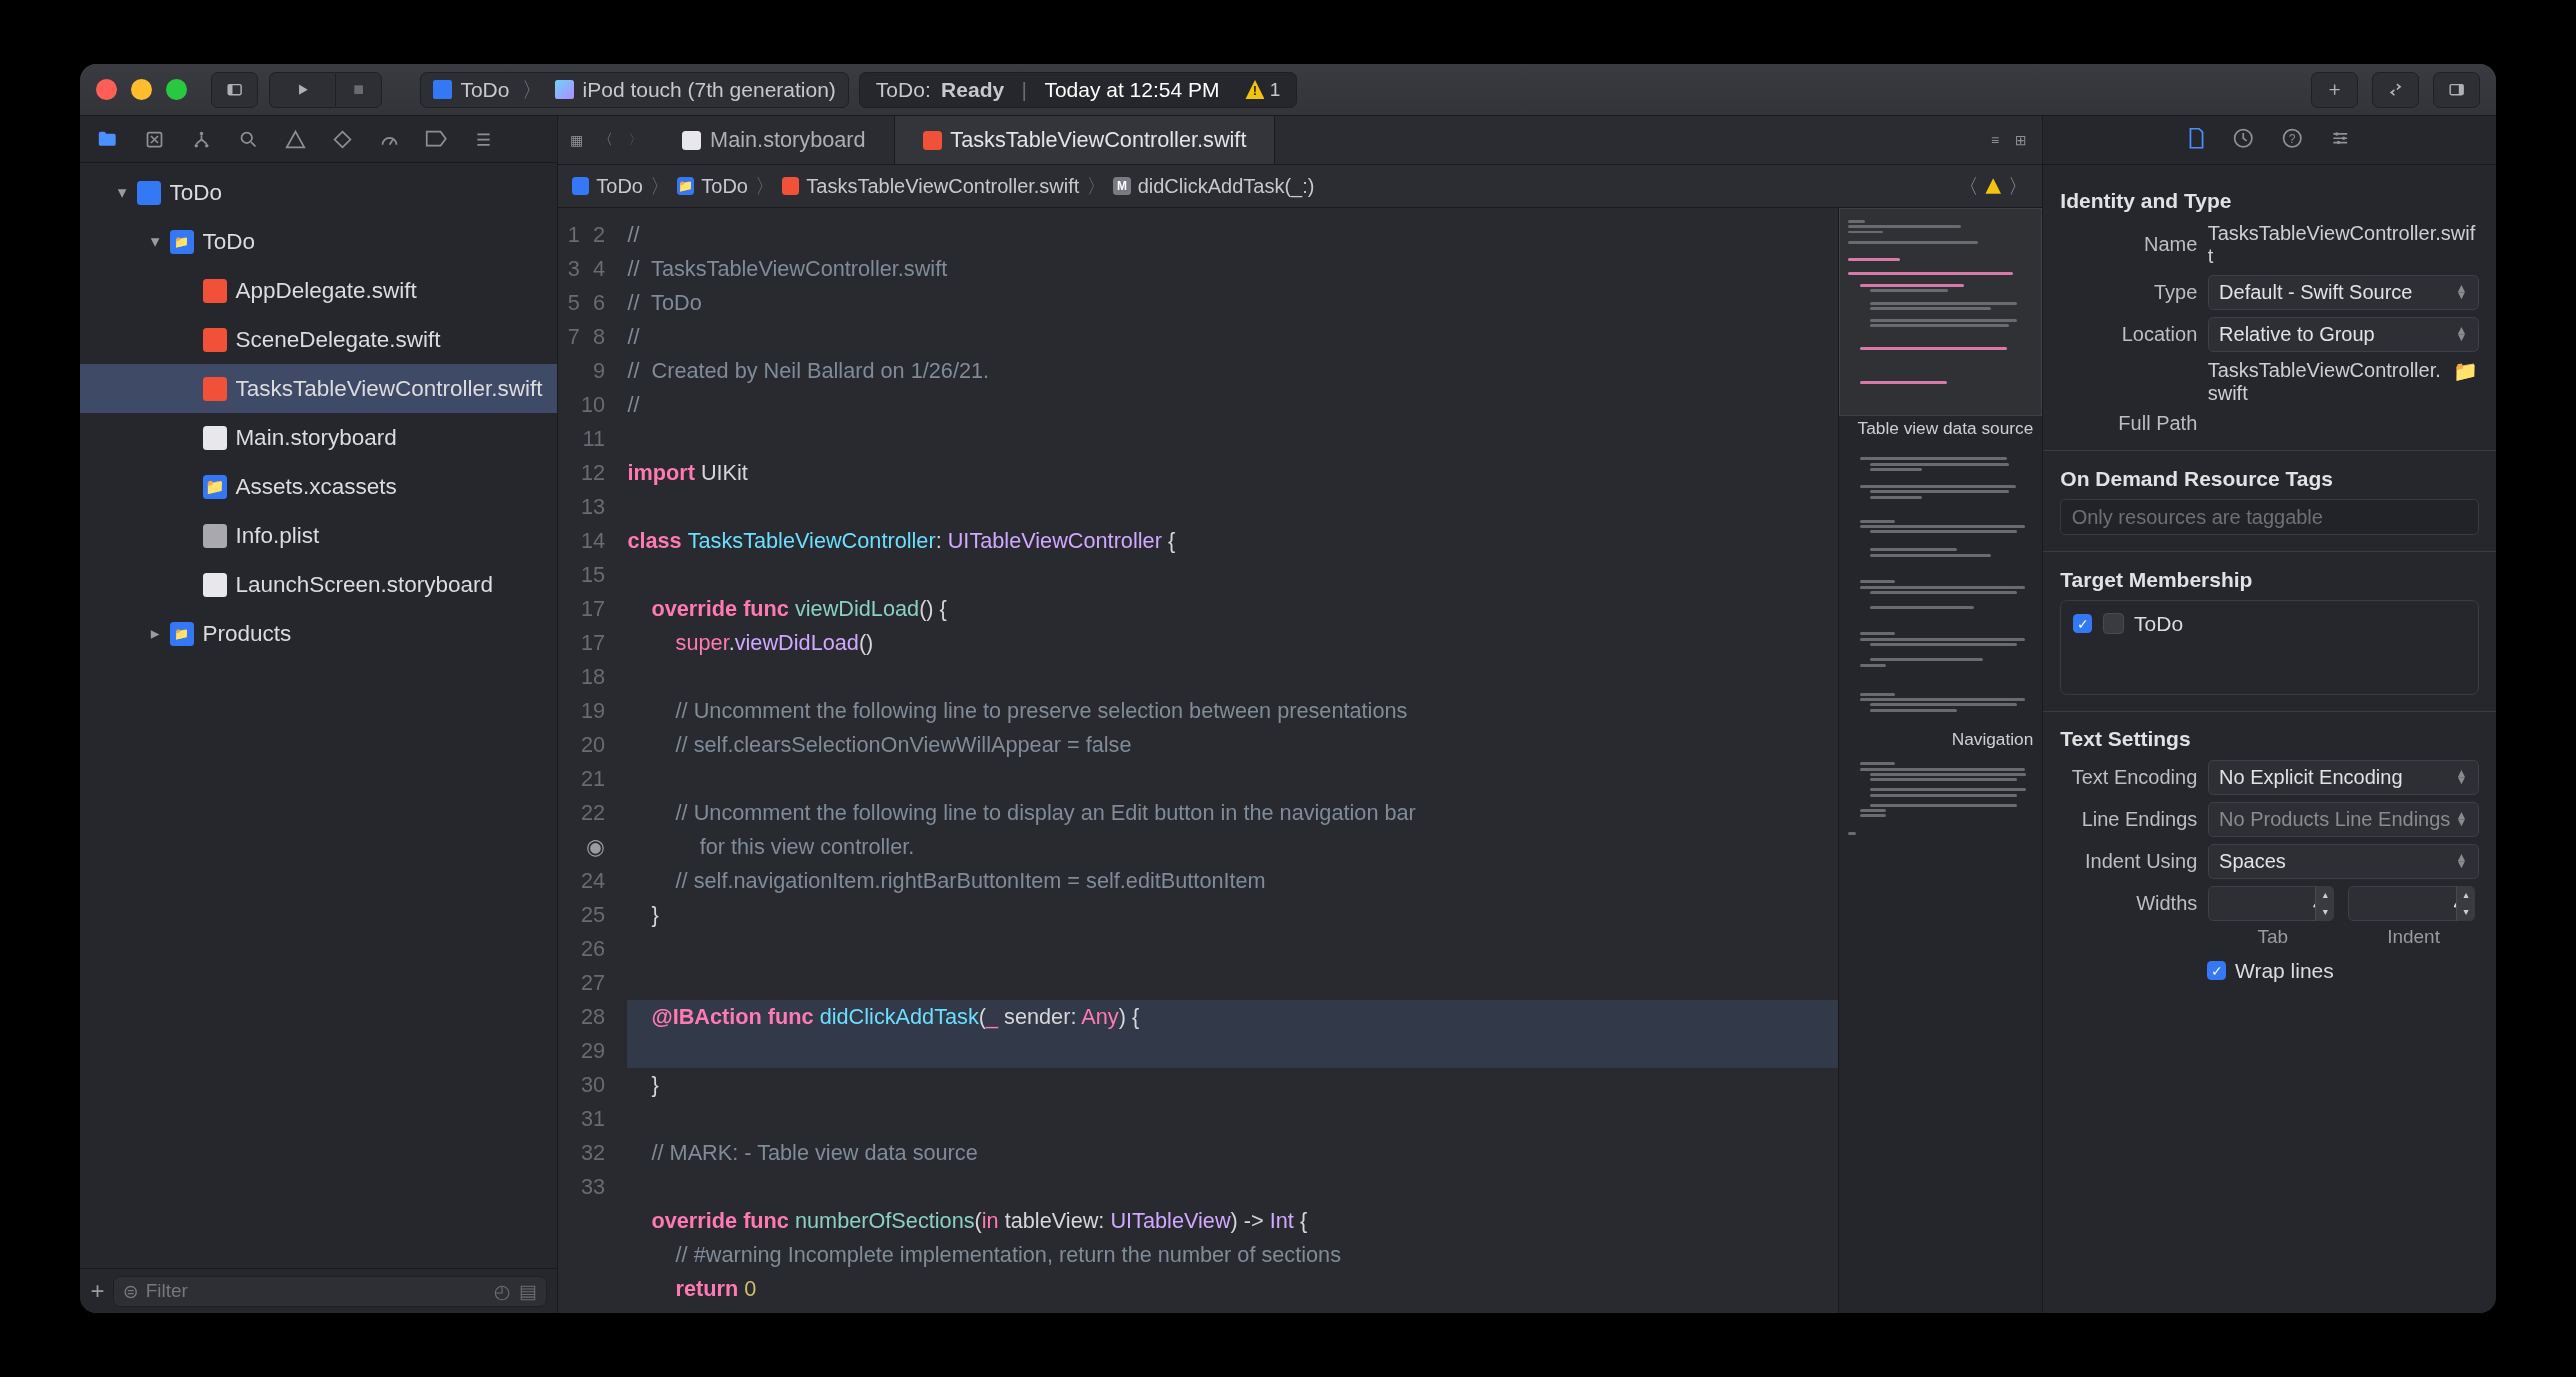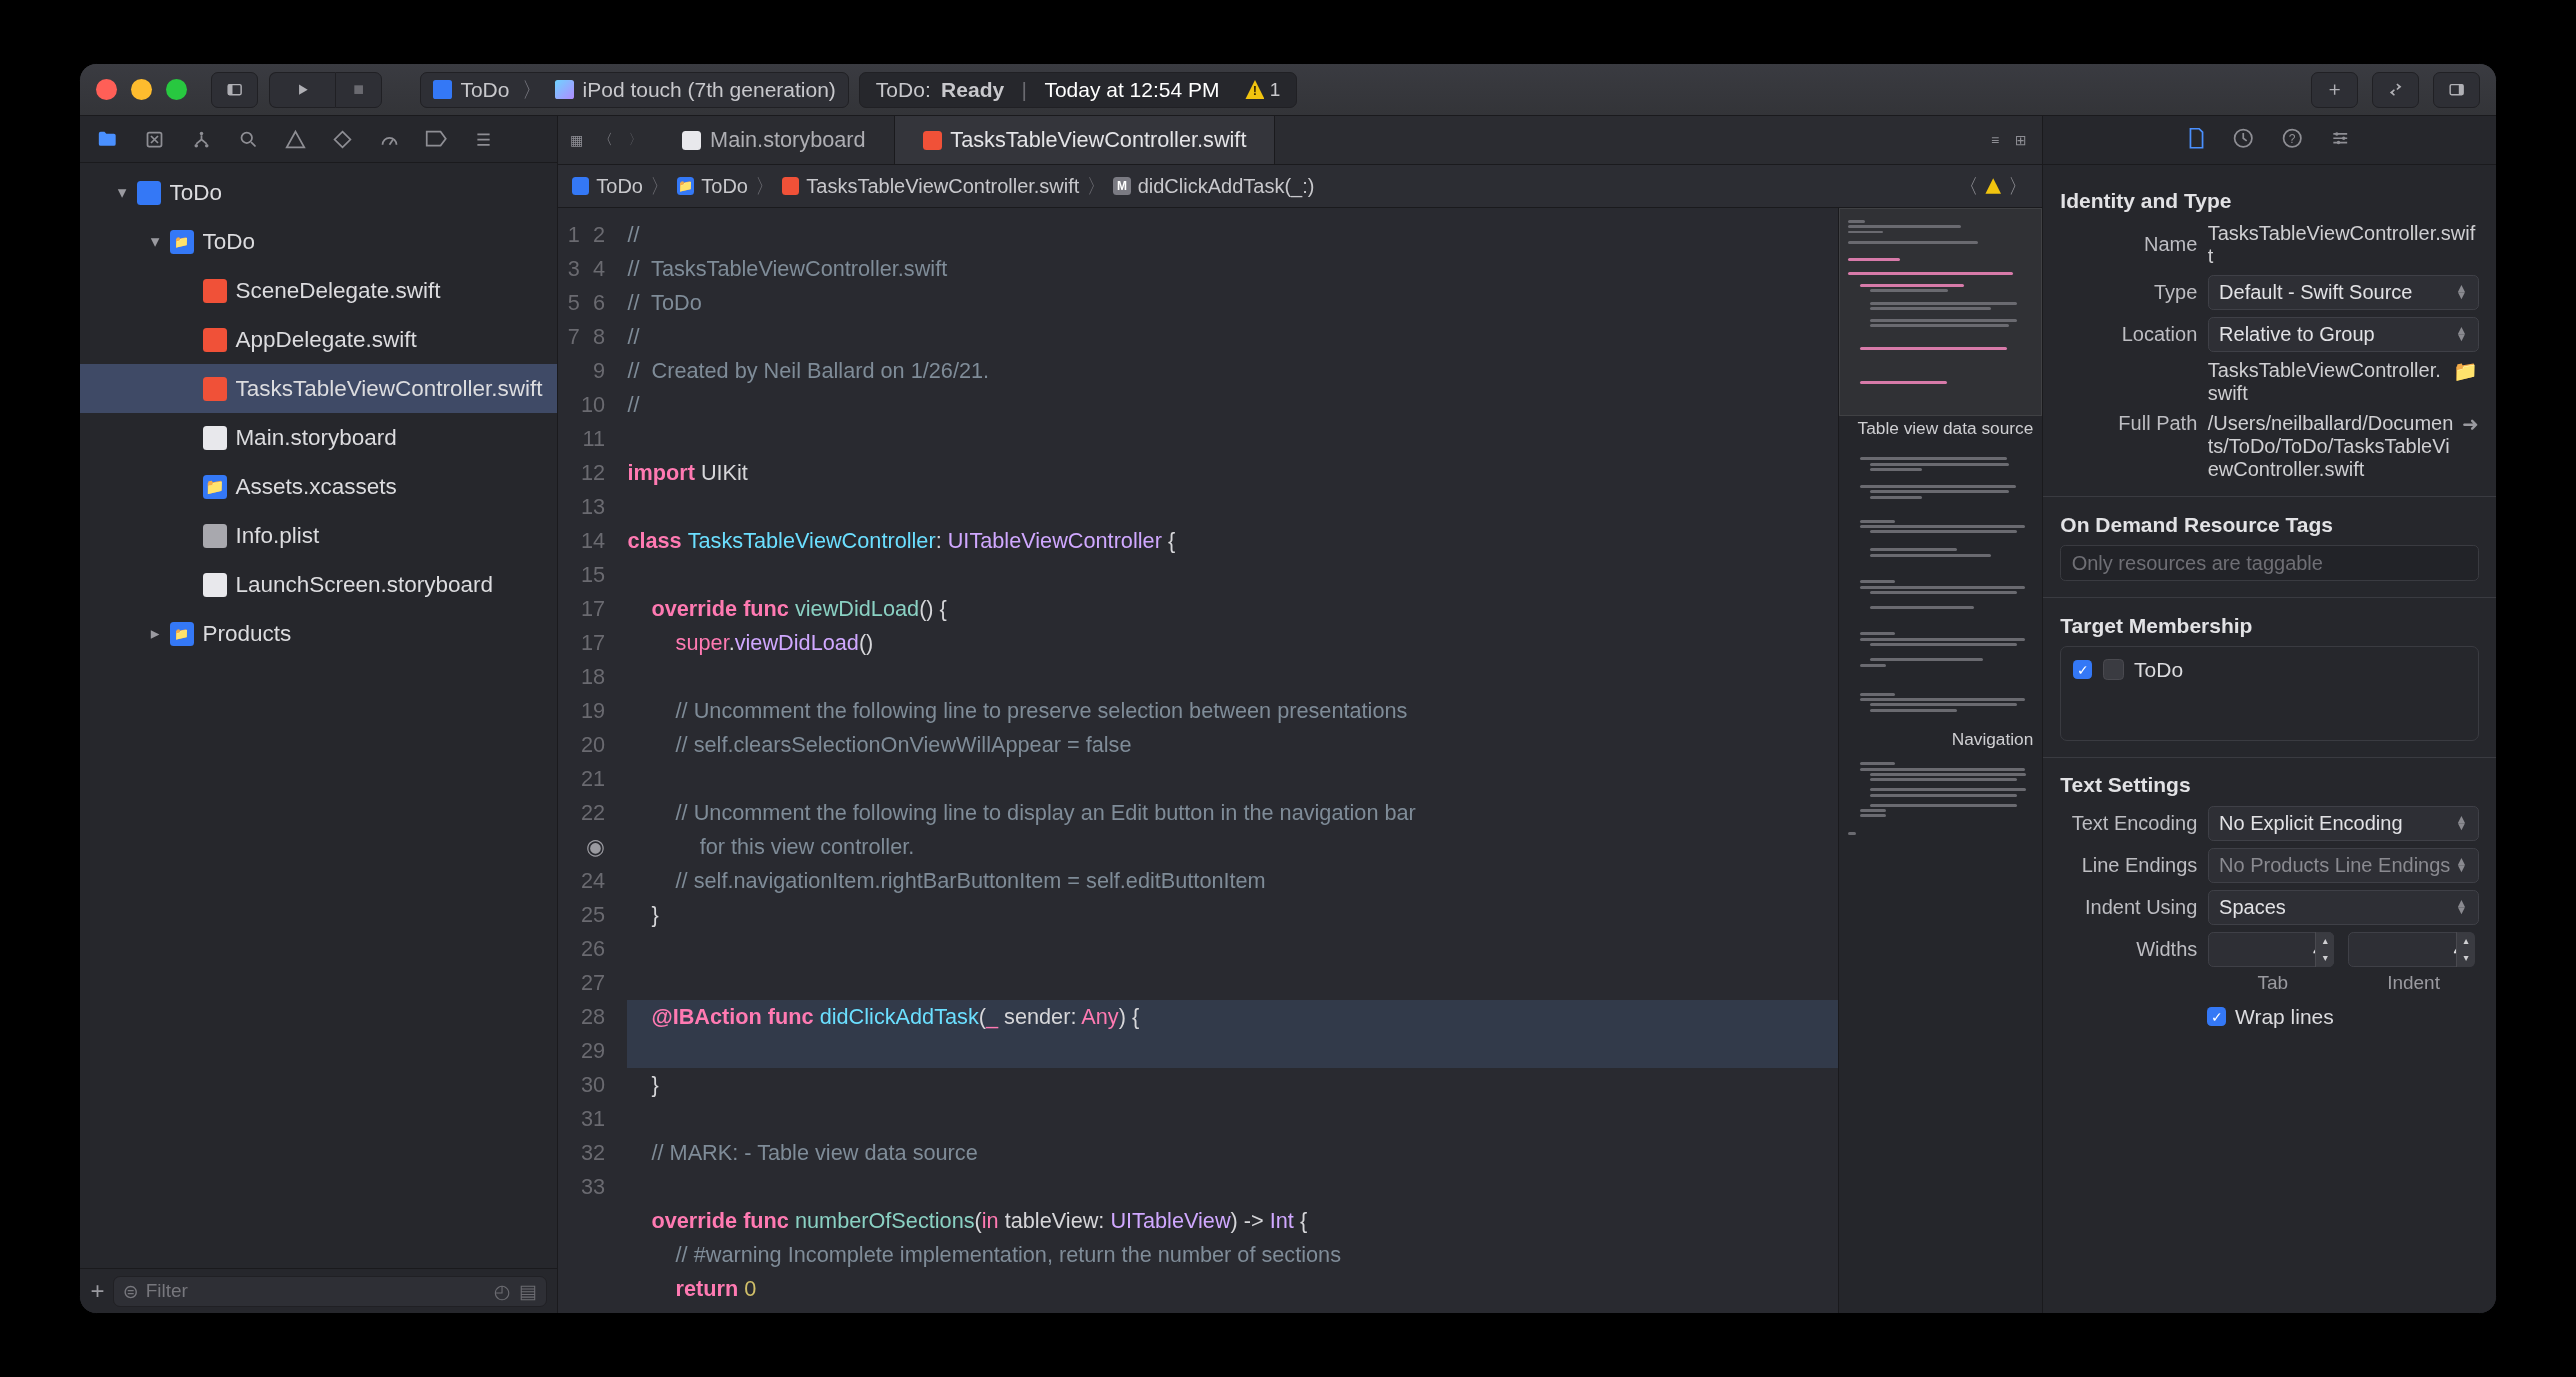--- a/index.html
+++ b/index.html
@@ -249,26 +249,26 @@
           <span>ToDo</span>
         </div>
         <div class="tree-row tree-indent2">
           <span class="disclosure down"></span>
           <span class="icon-sq icon-fold">📁</span>
           <span>ToDo</span>
         </div>
         <div class="tree-row tree-indent3">
           <span style="width:12px;"></span>
             <span class="icon-sq icon-swift"></span>
-          <span>SceneDelegate.swift</span>
+          <span>AppDelegate.swift</span>
         </div>
         <div class="tree-row tree-indent3">
           <span style="width:12px;"></span>
             <span class="icon-sq icon-swift"></span>
-          <span>AppDelegate.swift</span>
+          <span>SceneDelegate.swift</span>
         </div>
         <div class="tree-row tree-indent3 sel">
           <span style="width:12px;"></span>
             <span class="icon-sq icon-swift"></span>
           <span>TasksTableViewController.swift</span>
         </div>
         <div class="tree-row tree-indent3">
           <span style="width:12px;"></span>
             <span class="icon-sq icon-story"></span>
           <span>Main.storyboard</span>
@@ -524,24 +524,20 @@
         <div class="form-row">
           <label></label>
           <div class="val" style="display:flex;align-items:flex-start;gap:7px;">
             <span style="flex:1;">TasksTableViewController.swift</span>
             <span style="color:#9a9aa0;">📁</span>
           </div>
         </div>
 
         <div class="form-row" style="align-items:flex-start;">
           <label>Full Path</label>
-          <div class="val" style="display:flex;align-items:flex-start;gap:7px;">
-            <span style="flex:1;">/Users/neilballard/Documents/ToDo/ToDo/TasksTableViewController.swift</span>
-            <span style="color:#9a9aa0;">➜</span>
-          </div>
         </div>
 
         <div class="sep-line"></div>
         <div class="insp-h">On Demand Resource Tags</div>
         <div class="tag-field">
           <span>Only resources are taggable</span>
         </div>
 
         <div class="sep-line"></div>
         <div class="insp-h">Target Membership</div>

